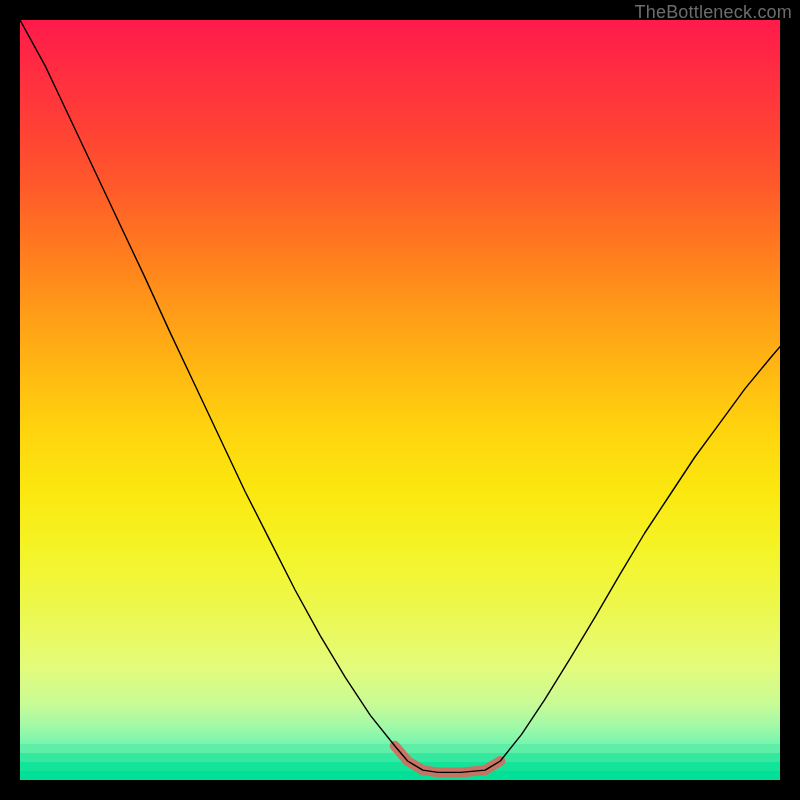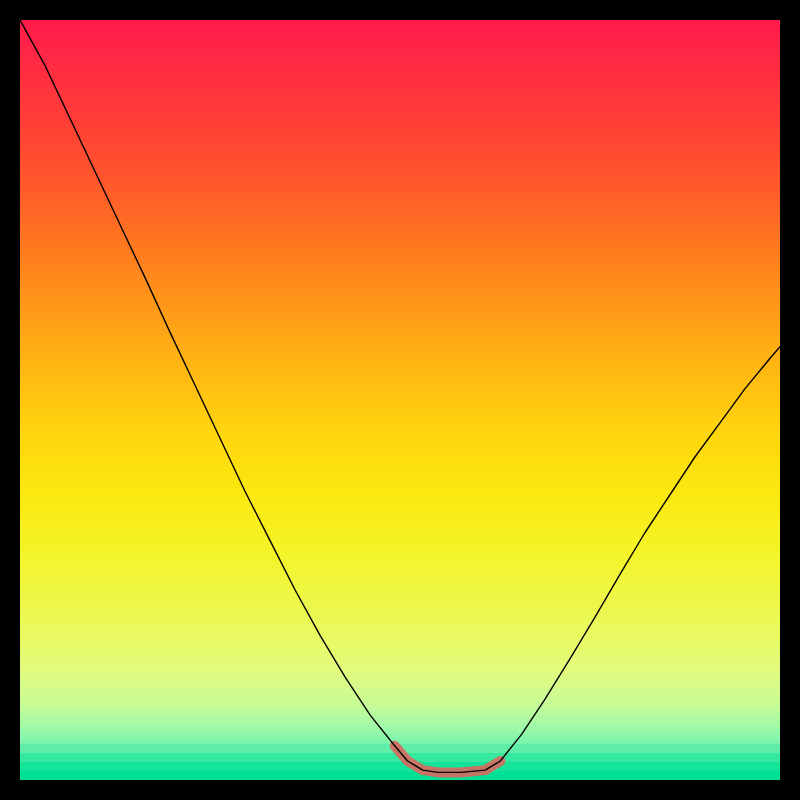--- a/index.html
+++ b/index.html
@@ -111,13 +111,14 @@
       <div class="stripe-b"></div>
       <div class="stripe-c"></div>
       <div class="stripe-d"></div>
     </div>
     <svg class="curve" viewBox="0 0 760 760" preserveAspectRatio="none">
       <path class="highlight" d="M374.68 725.80 L387.60 741.00 L402.80 750.12 L418.00 752.40 L440.80 752.40 L465.12 750.12 L480.32 741.00"></path>
       <path class="curve-main" d="M0.00 0.00 L25.08 45.60 L50.16 98.80 L75.24 152.00 L100.32 205.20 L125.40 258.40 L149.72 311.60 L174.80 364.80 L199.88 418.00 L224.96 471.20 L250.04 520.60 L275.12 570.00 L300.20 615.60 L325.28 657.40 L350.36 695.40 L374.68 725.80 L387.60 741.00 L402.80 750.12 L418.00 752.40 L440.80 752.40 L465.12 750.12 L480.32 741.00 L501.60 714.40 L524.40 680.20 L550.24 638.40 L575.32 596.60 L599.64 554.80 L624.72 513.00 L649.80 475.00 L674.88 437.00 L699.96 402.80 L725.04 368.60 L750.12 338.20 L760.00 326.80"></path>
     </svg>
   </div>
 
+  <div class="watermark">TheBottleneck.com</div>
 </div>
 
 </body></html>

